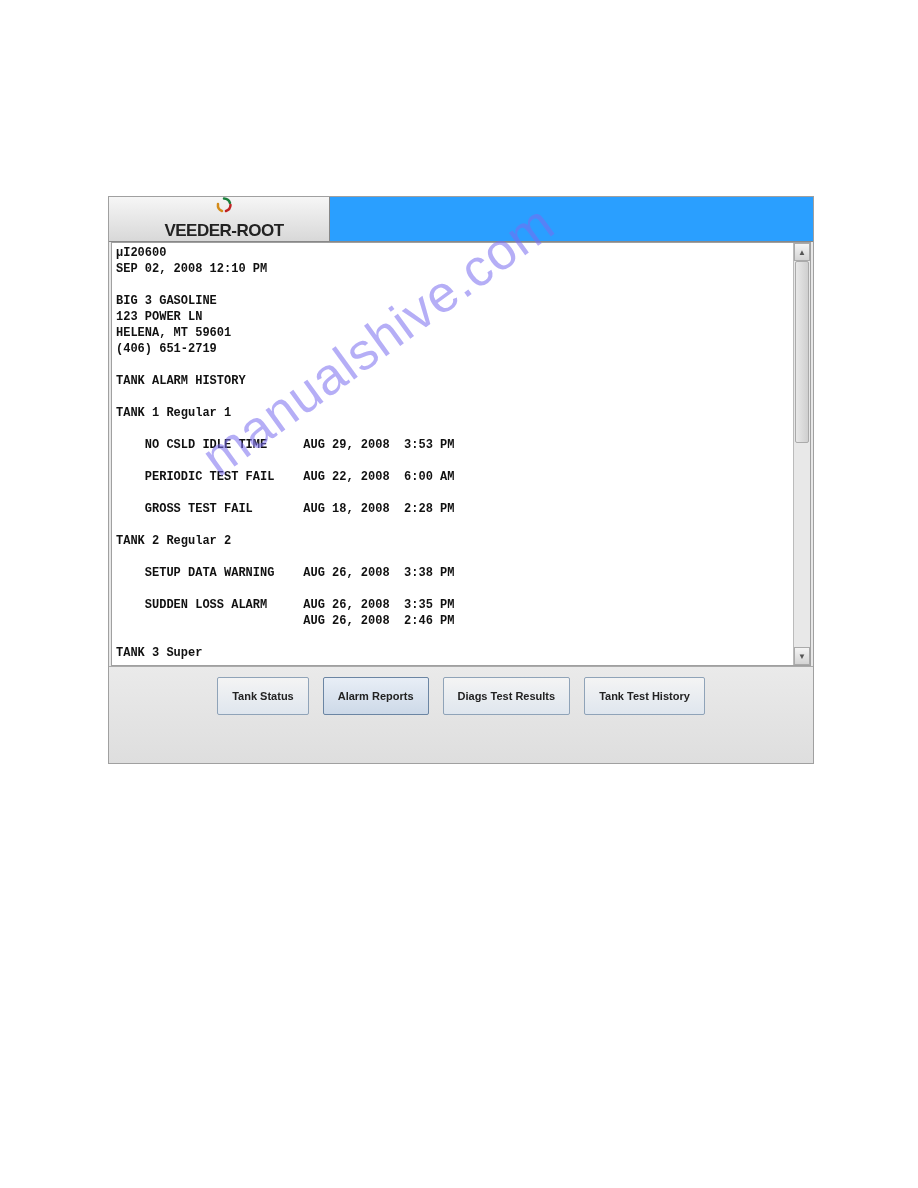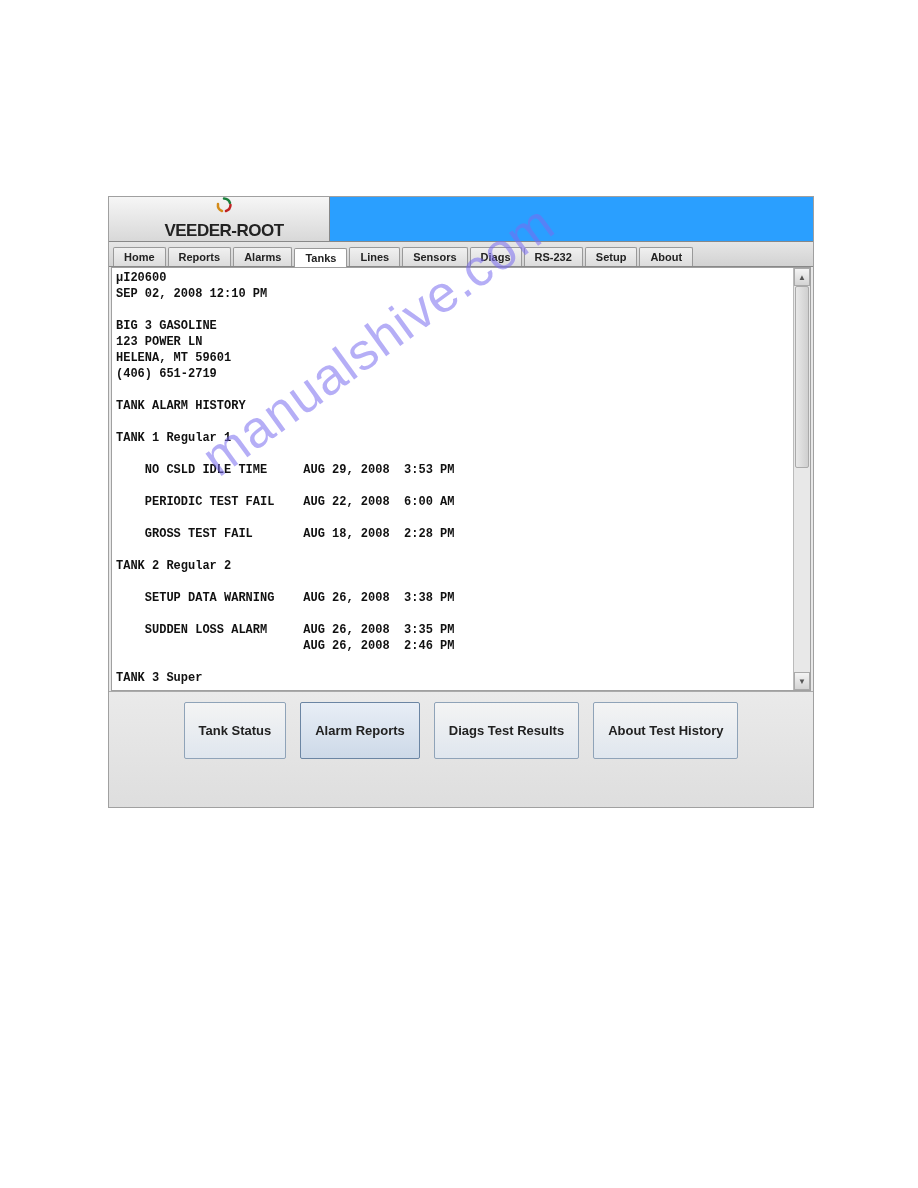--- a/index.html
+++ b/index.html
@@ -124,27 +124,27 @@
   .bottom-panel {
     background: linear-gradient(#eaeaea, #dedede);
     border-top: 1px solid #aaa;
     padding: 10px 0 48px 0;
     display: flex;
     justify-content: center;
     gap: 14px;
   }
   .action-btn {
     font-family: Verdana, Geneva, sans-serif;
-    font-size: 13px;
+    font-size: 11px;
     font-weight: bold;
     color: #222;
     background: linear-gradient(#f4f4f4, #dfe6ee);
     border: 1px solid #8fa3b8;
     border-radius: 2px;
-    padding: 20px 14px;
+    padding: 12px 14px;
     cursor: pointer;
   }
   .action-btn.active {
     background: linear-gradient(#e8eef6, #cdd9e8);
     border-color: #6b85a3;
   }
   .watermark {
     position: absolute;
     left: 168px;
     top: 310px;
@@ -167,32 +167,20 @@
     <div class="brand-box">
       <svg width="26" height="26" viewBox="0 0 32 32">
         <path d="M16 3 A13 13 0 0 1 28 12" stroke="#1a7f3c" stroke-width="5" fill="none" stroke-linecap="round"></path>
         <path d="M29 16 A13 13 0 0 1 20 28" stroke="#c02424" stroke-width="5" fill="none" stroke-linecap="round"></path>
         <path d="M12 28 A13 13 0 0 1 4 14" stroke="#d48b1a" stroke-width="5" fill="none" stroke-linecap="round"></path>
       </svg>
       <span class="brand-text">VEEDER-ROOT</span>
     </div>
   </div>
 
-  <div class="tabbar" id="tabbar">
-      <div class="tab">Home</div>
-      <div class="tab">Reports</div>
-      <div class="tab">Alarms</div>
-      <div class="tab active">Tanks</div>
-      <div class="tab">Lines</div>
-      <div class="tab">Sensors</div>
-      <div class="tab">Diags</div>
-      <div class="tab">RS-232</div>
-      <div class="tab">Setup</div>
-      <div class="tab">About</div>
-    </div>
 
   <div class="content-wrap">
     <div class="report" id="report">µI20600
 SEP 02, 2008 12:10 PM
 
 BIG 3 GASOLINE
 123 POWER LN
 HELENA, MT 59601
 (406) 651-2719
 
@@ -224,18 +212,18 @@
         <div class="scroll-thumb"></div>
       </div>
       <div class="scroll-btn">▼</div>
     </div>
   </div>
 
   <div class="bottom-panel" id="actions">
       <div class="action-btn">Tank Status</div>
       <div class="action-btn active">Alarm Reports</div>
       <div class="action-btn">Diags Test Results</div>
-      <div class="action-btn">About Test History</div>
+      <div class="action-btn">Tank Test History</div>
     </div>
 
 </div>
 
 <div class="watermark">manualshive.com</div>
 
 </body></html>

